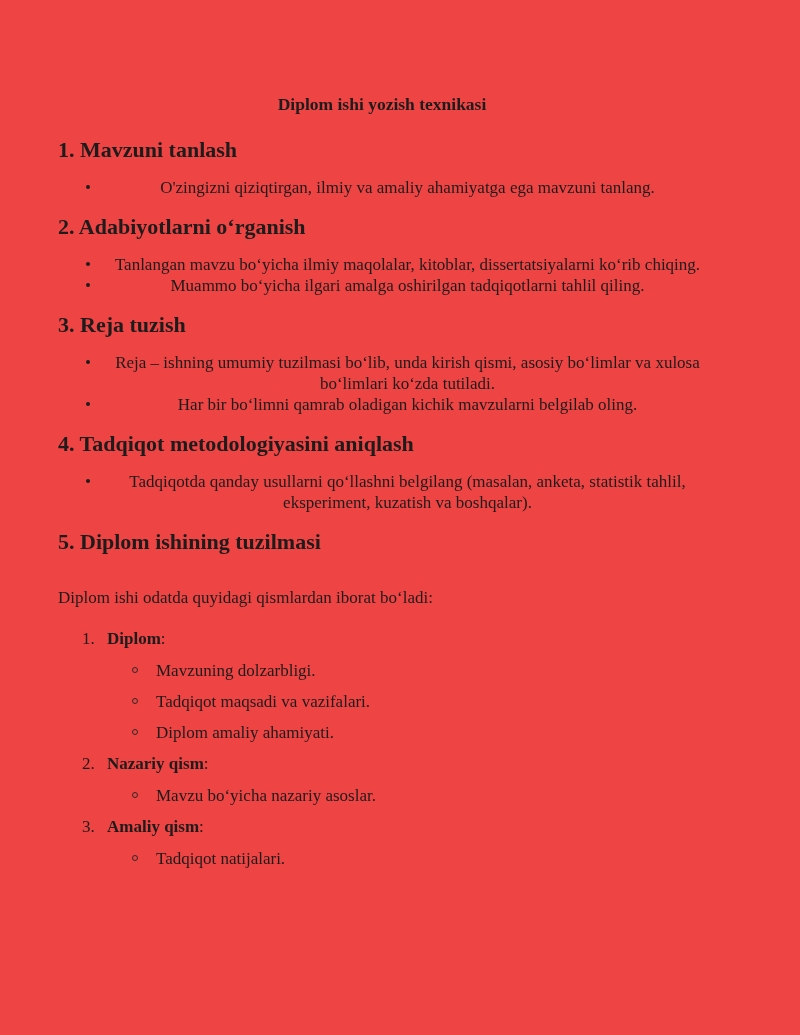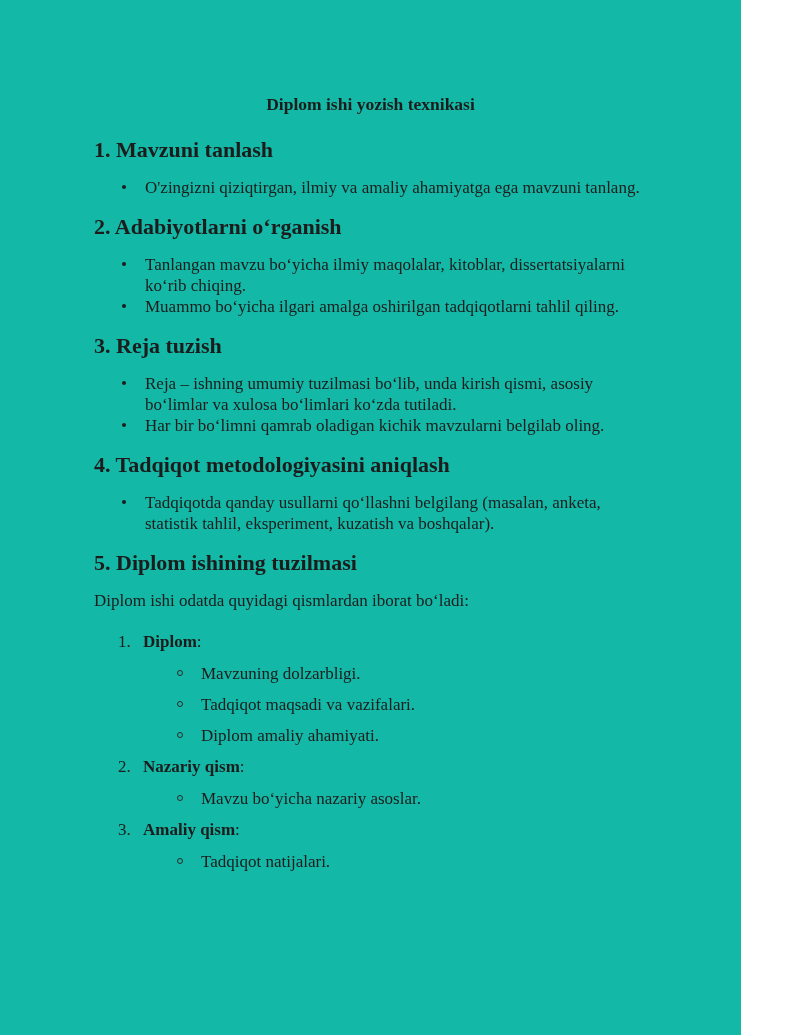--- a/index.html
+++ b/index.html
@@ -9,47 +9,48 @@
   }
   body {
     width: 800px;
     height: 1035px;
     overflow: hidden;
     font-family: "Liberation Serif", "DejaVu Serif", serif;
     color: #1c1c1c;
   }
   .page {
     box-sizing: border-box;
-    width: 741px;
+    width: 800px;
     height: 1035px;
-    padding: 93px 94px 40px 94px;
-    background: #14b8a6;
+    padding: 93px 94px 40px 58px;
+    background: #ef4444;
   }
   .doc-title {
     font-size: 17.5px;
     font-weight: bold;
     text-align: center;
     margin: 0 0 24px 0;
     line-height: 22px;
   }
   .sec-heading {
     font-size: 22px;
     font-weight: bold;
     margin: 18px 0 0 0;
     line-height: 22px;
   }
   .paragraph {
     font-size: 17px;
     line-height: 21px;
-    margin: 16px 0 0 0;
+    margin: 34px 0 0 0;
   }
   ul.bullets {
     list-style: none;
     margin: 16px 0 18px 0;
     padding: 0 0 0 51px;
+    text-align: center;
   }
   ul.bullets > li {
     position: relative;
     font-size: 17px;
     line-height: 21px;
   }
   ul.bullets > li::before {
     content: "";
     position: absolute;
     left: -23px;
@@ -73,21 +74,21 @@
   }
   ol.numbered > li:first-child { margin-top: 0; }
   ol.numbered .num {
     position: absolute;
     left: 24px;
     top: 0;
   }
   ol.numbered .num-label { font-weight: bold; }
   ul.sub {
     list-style: none;
-    margin: 9px;
+    margin: 0;
     padding: 0 0 0 49px;
   }
   ul.sub > li {
     position: relative;
     font-size: 17px;
     line-height: 21px;
     margin: 10px 0 10px 0;
   }
   ul.sub > li::before {
     content: "";

